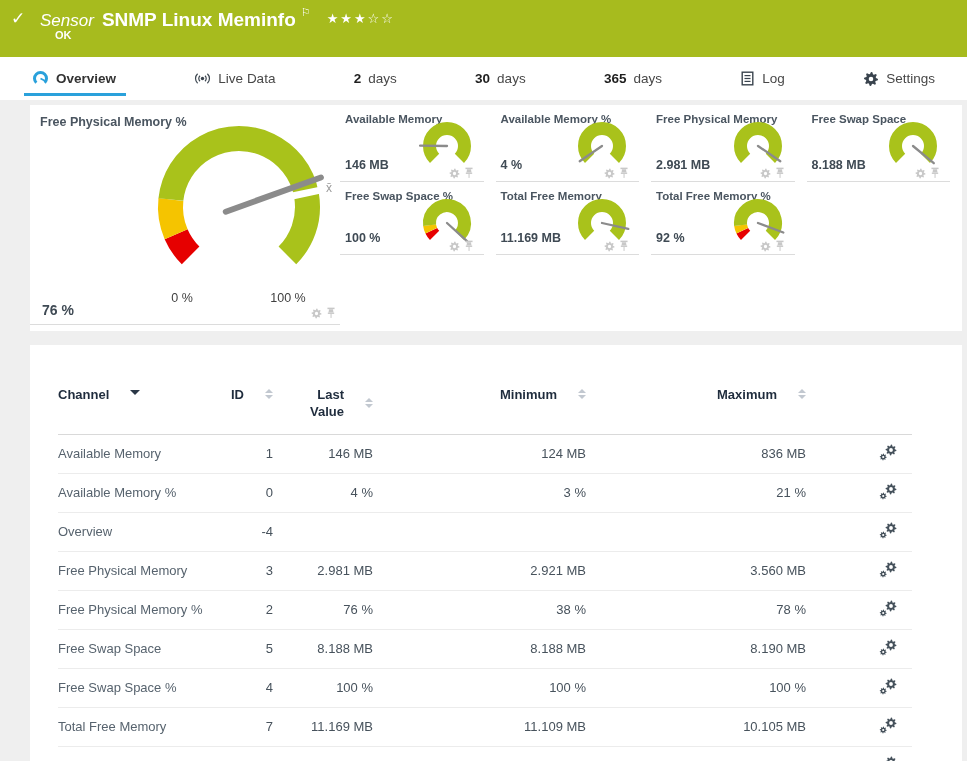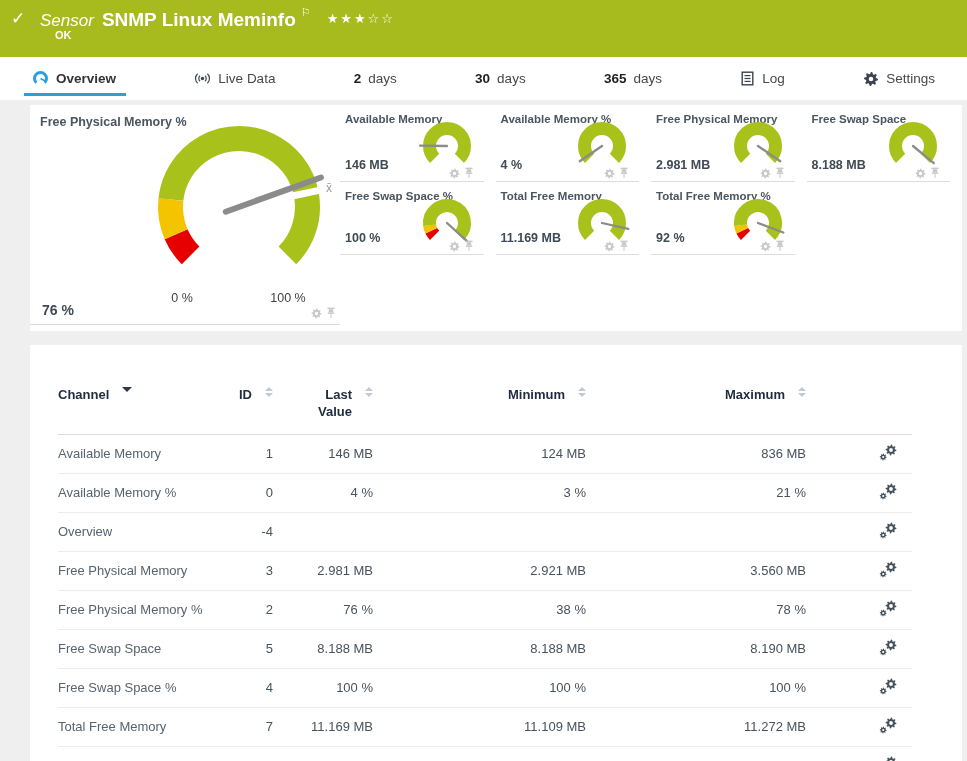--- a/index.html
+++ b/index.html
@@ -50,21 +50,21 @@
   .mini-value{position:absolute;bottom:9px;left:5px;font-size:12.5px;font-weight:700;color:#3F4A54}
   .mini .panel-icons{right:10px;bottom:2px}
   
   .table-card{margin:14px 5px 0 30px;padding:42px 50px 18px 28px;box-sizing:border-box}
   table{width:100%;border-collapse:collapse;table-layout:fixed}
   col.c-chan{width:157px}col.c-id{width:58px}col.c-last{width:100px}
   col.c-min{width:213px}col.c-max{width:220px}col.c-gear{width:auto}
   th{font-size:13px;font-weight:700;color:#1F2C3D;vertical-align:top;
      padding:0 0 13px 0;border-bottom:1px solid #D9D9D9;text-align:right}
   th.left{text-align:left}
-  .th-wrap{display:inline-flex;align-items:flex-start;gap:13px}
+  .th-wrap{display:inline-flex;align-items:center;gap:21px}
   .th-label.wrap{display:inline-block;max-width:46px;text-align:right;line-height:1.3}
   td{font-size:13px;padding:9px 0;border-bottom:1px solid #ECECEC;text-align:right}
   td.c-name{text-align:left;color:#57636E}
   td.c-num{color:#47525C}
   td.c-gear{padding-right:14px}
   tr[data-name="table-row"]{cursor:pointer}
   
   .sort{display:inline-flex;flex-direction:column;gap:2px;margin-bottom:2px}
   .tri-up{width:0;height:0;border-left:4px solid transparent;border-right:4px solid transparent;
      border-bottom:4px solid #C2C8D0}
@@ -524,21 +524,21 @@
                 <path d="M7.60 13.00L7.53 13.66L6.42 13.92L6.20 14.33L6.60 15.40L6.09 15.83L5.12 15.22L4.67 15.35L4.20 16.40L3.54 16.33L3.28 15.22L2.87 15.00L1.80 15.40L1.37 14.89L1.98 13.92L1.85 13.47L0.80 13.00L0.87 12.34L1.98 12.08L2.20 11.67L1.80 10.60L2.31 10.17L3.28 10.78L3.73 10.65L4.20 9.60L4.86 9.67L5.12 10.78L5.53 11.00L6.60 10.60L7.03 11.11L6.42 12.08L6.55 12.53Z M5.300000000000001 13 A1.1 1.1 0 1 0 3.1 13 A1.1 1.1 0 1 0 5.300000000000001 13 Z" fill="#45515B" fill-rule="evenodd"></path>
               </svg>
             </span></td>
   </tr>
 
   <tr data-name="table-row">
     <td class="c-name" data-name="channel-name">Total Free Memory</td>
     <td class="c-num" data-name="channel-id">7</td>
     <td class="c-num" data-name="channel-last-value">11.169 MB</td>
     <td class="c-num" data-name="channel-minimum">11.109 MB</td>
-    <td class="c-num" data-name="channel-maximum">11.272 MB</td>
+    <td class="c-num" data-name="channel-maximum">10.105 MB</td>
     <td class="c-gear"><span class="icon-btn" data-name="channel-settings-icon">
               <svg width="19" height="17" viewBox="0 0 19 17">
      <path d="M17.40 6.00L17.30 7.05L15.60 7.49L15.24 8.17L15.82 9.82L15.00 10.49L13.49 9.60L12.76 9.83L12.00 11.40L10.95 11.30L10.51 9.60L9.83 9.24L8.18 9.82L7.51 9.00L8.40 7.49L8.17 6.76L6.60 6.00L6.70 4.95L8.40 4.51L8.76 3.83L8.18 2.18L9.00 1.51L10.51 2.40L11.24 2.17L12.00 0.60L13.05 0.70L13.49 2.40L14.17 2.76L15.82 2.18L16.49 3.00L15.60 4.51L15.83 5.24Z M13.9 6 A1.9 1.9 0 1 0 10.1 6 A1.9 1.9 0 1 0 13.9 6 Z" fill="#45515B" fill-rule="evenodd"></path>
                 <path d="M7.60 13.00L7.53 13.66L6.42 13.92L6.20 14.33L6.60 15.40L6.09 15.83L5.12 15.22L4.67 15.35L4.20 16.40L3.54 16.33L3.28 15.22L2.87 15.00L1.80 15.40L1.37 14.89L1.98 13.92L1.85 13.47L0.80 13.00L0.87 12.34L1.98 12.08L2.20 11.67L1.80 10.60L2.31 10.17L3.28 10.78L3.73 10.65L4.20 9.60L4.86 9.67L5.12 10.78L5.53 11.00L6.60 10.60L7.03 11.11L6.42 12.08L6.55 12.53Z M5.300000000000001 13 A1.1 1.1 0 1 0 3.1 13 A1.1 1.1 0 1 0 5.300000000000001 13 Z" fill="#45515B" fill-rule="evenodd"></path>
               </svg>
             </span></td>
   </tr>
 
   <tr data-name="table-row">
     <td class="c-name" data-name="channel-name">Total Free Memory %</td>

